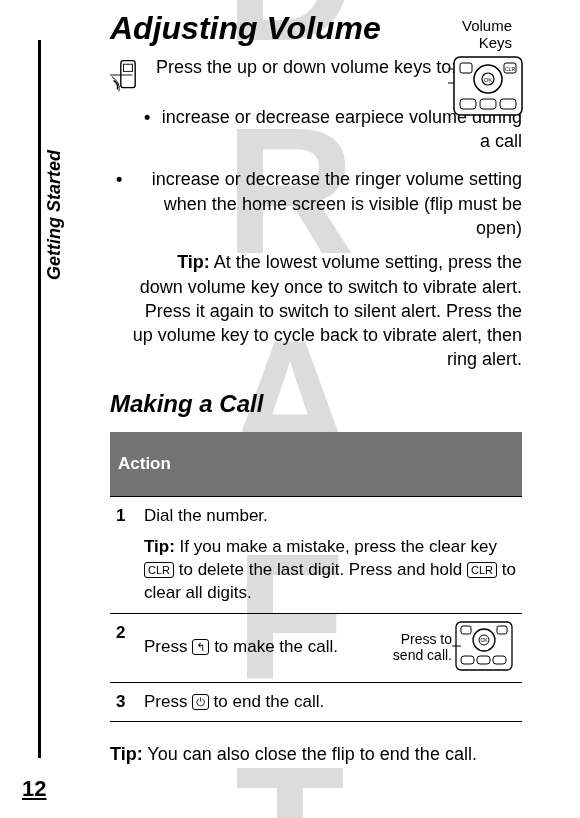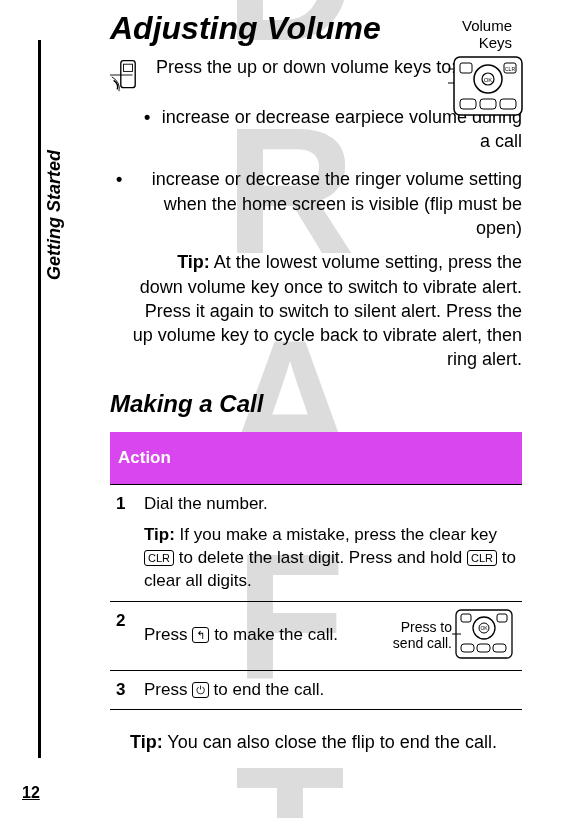--- a/index.html
+++ b/index.html
@@ -81,37 +81,37 @@
   }
   .bullet-list li::before {
     content: "•";
     position: absolute;
     left: 6px;
     top: 0;
     font-weight: bold;
   }
   .indent { margin-left: 28px; }
   .tip-label { font-weight: bold; }
-  .para { margin-bottom: 14px; line-height: 1.35; margin-left: 20px; }
+  .para { margin-bottom: 14px; line-height: 1.35; }
   h2.section {
     font-style: italic;
     font-weight: 900;
     font-size: 24px;
     margin: 18px 0 14px 0;
   }
   table.action {
     width: 100%;
     border-collapse: collapse;
     margin-bottom: 20px;
   }
   table.action th {
-    background: #d946ef;
+    background: #737373;
     color: #fff;
     text-align: left;
-    padding: 16px 8px;
+    padding: 22px 8px;
     font-size: 17px;
     font-weight: bold;
   }
   table.action td {
     border-top: 1px solid #000;
     border-bottom: 1px solid #000;
     padding: 8px 6px;
     vertical-align: top;
     font-size: 17px;
     line-height: 1.35;
@@ -153,21 +153,21 @@
   .callout-label {
     font-size: 14px;
     text-align: right;
     line-height: 1.1;
   }
   .page-num {
     position: absolute;
     left: 22px;
     bottom: 16px;
     font-weight: bold;
-    font-size: 16px;
+    font-size: 22px;
     text-decoration: underline;
   }
   .below-tip { margin-top: 18px; }
 </style>
 </head>
 <body>
 
 <div class="watermark">DRAFT</div>
 
 <div class="side-tab"></div>

